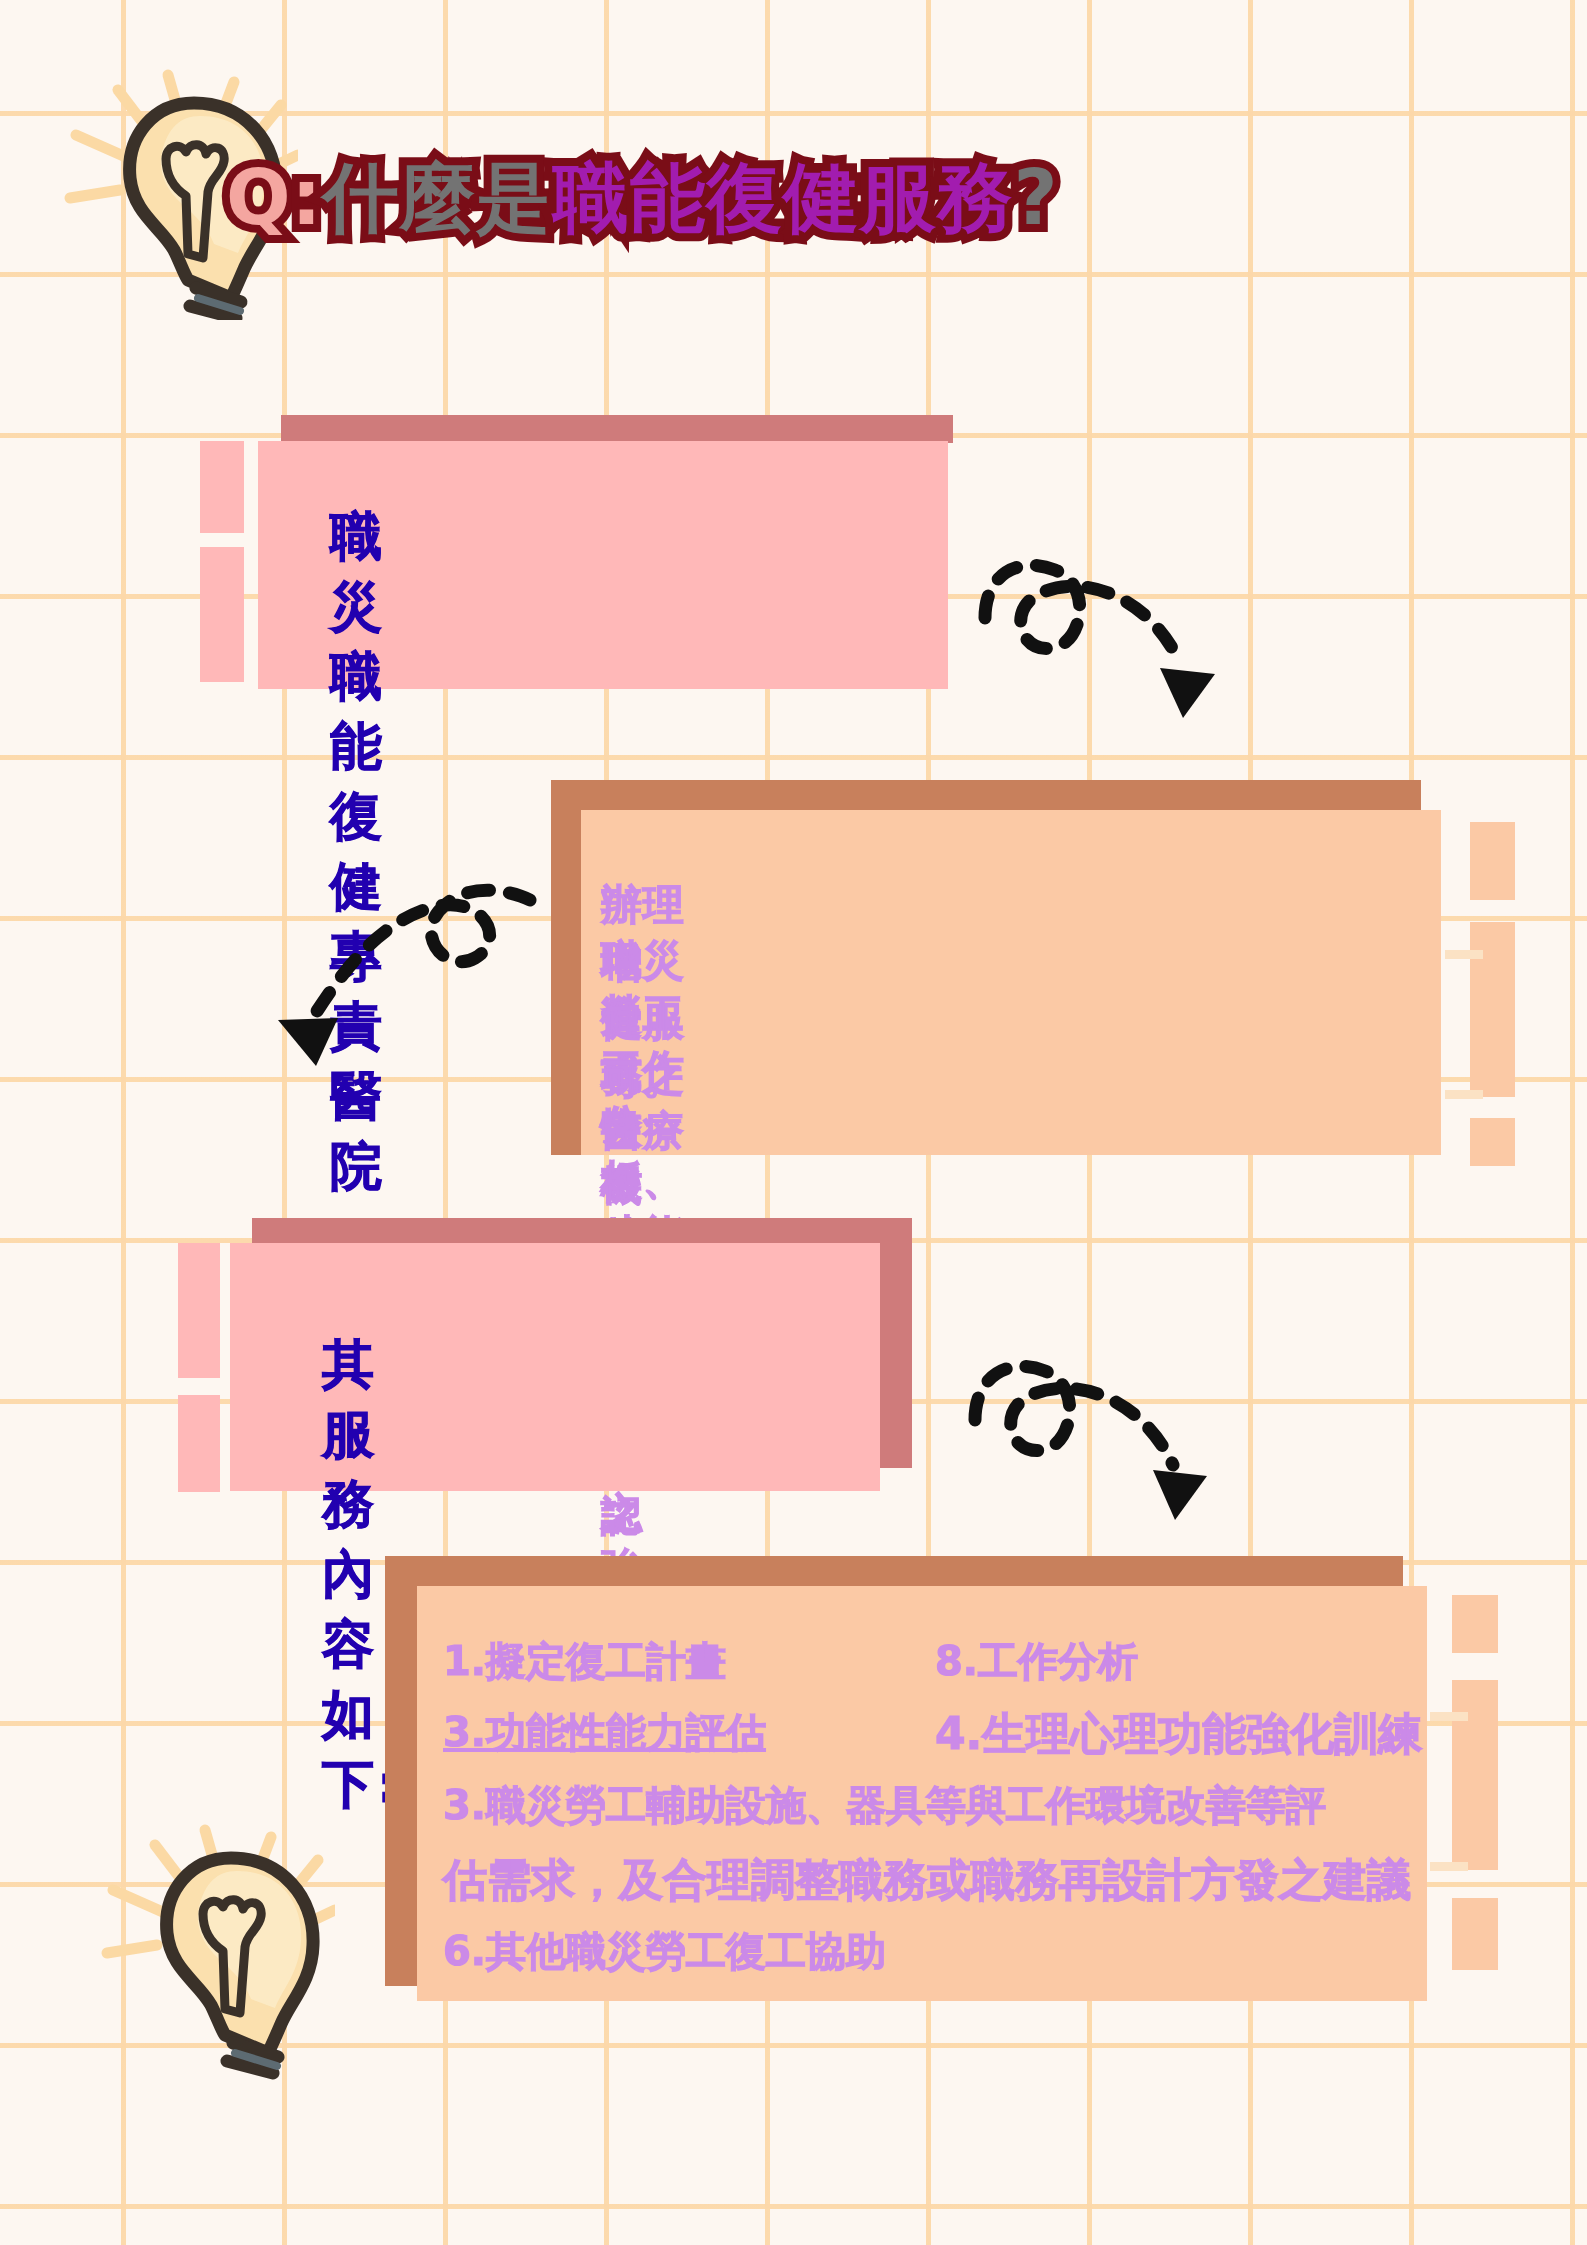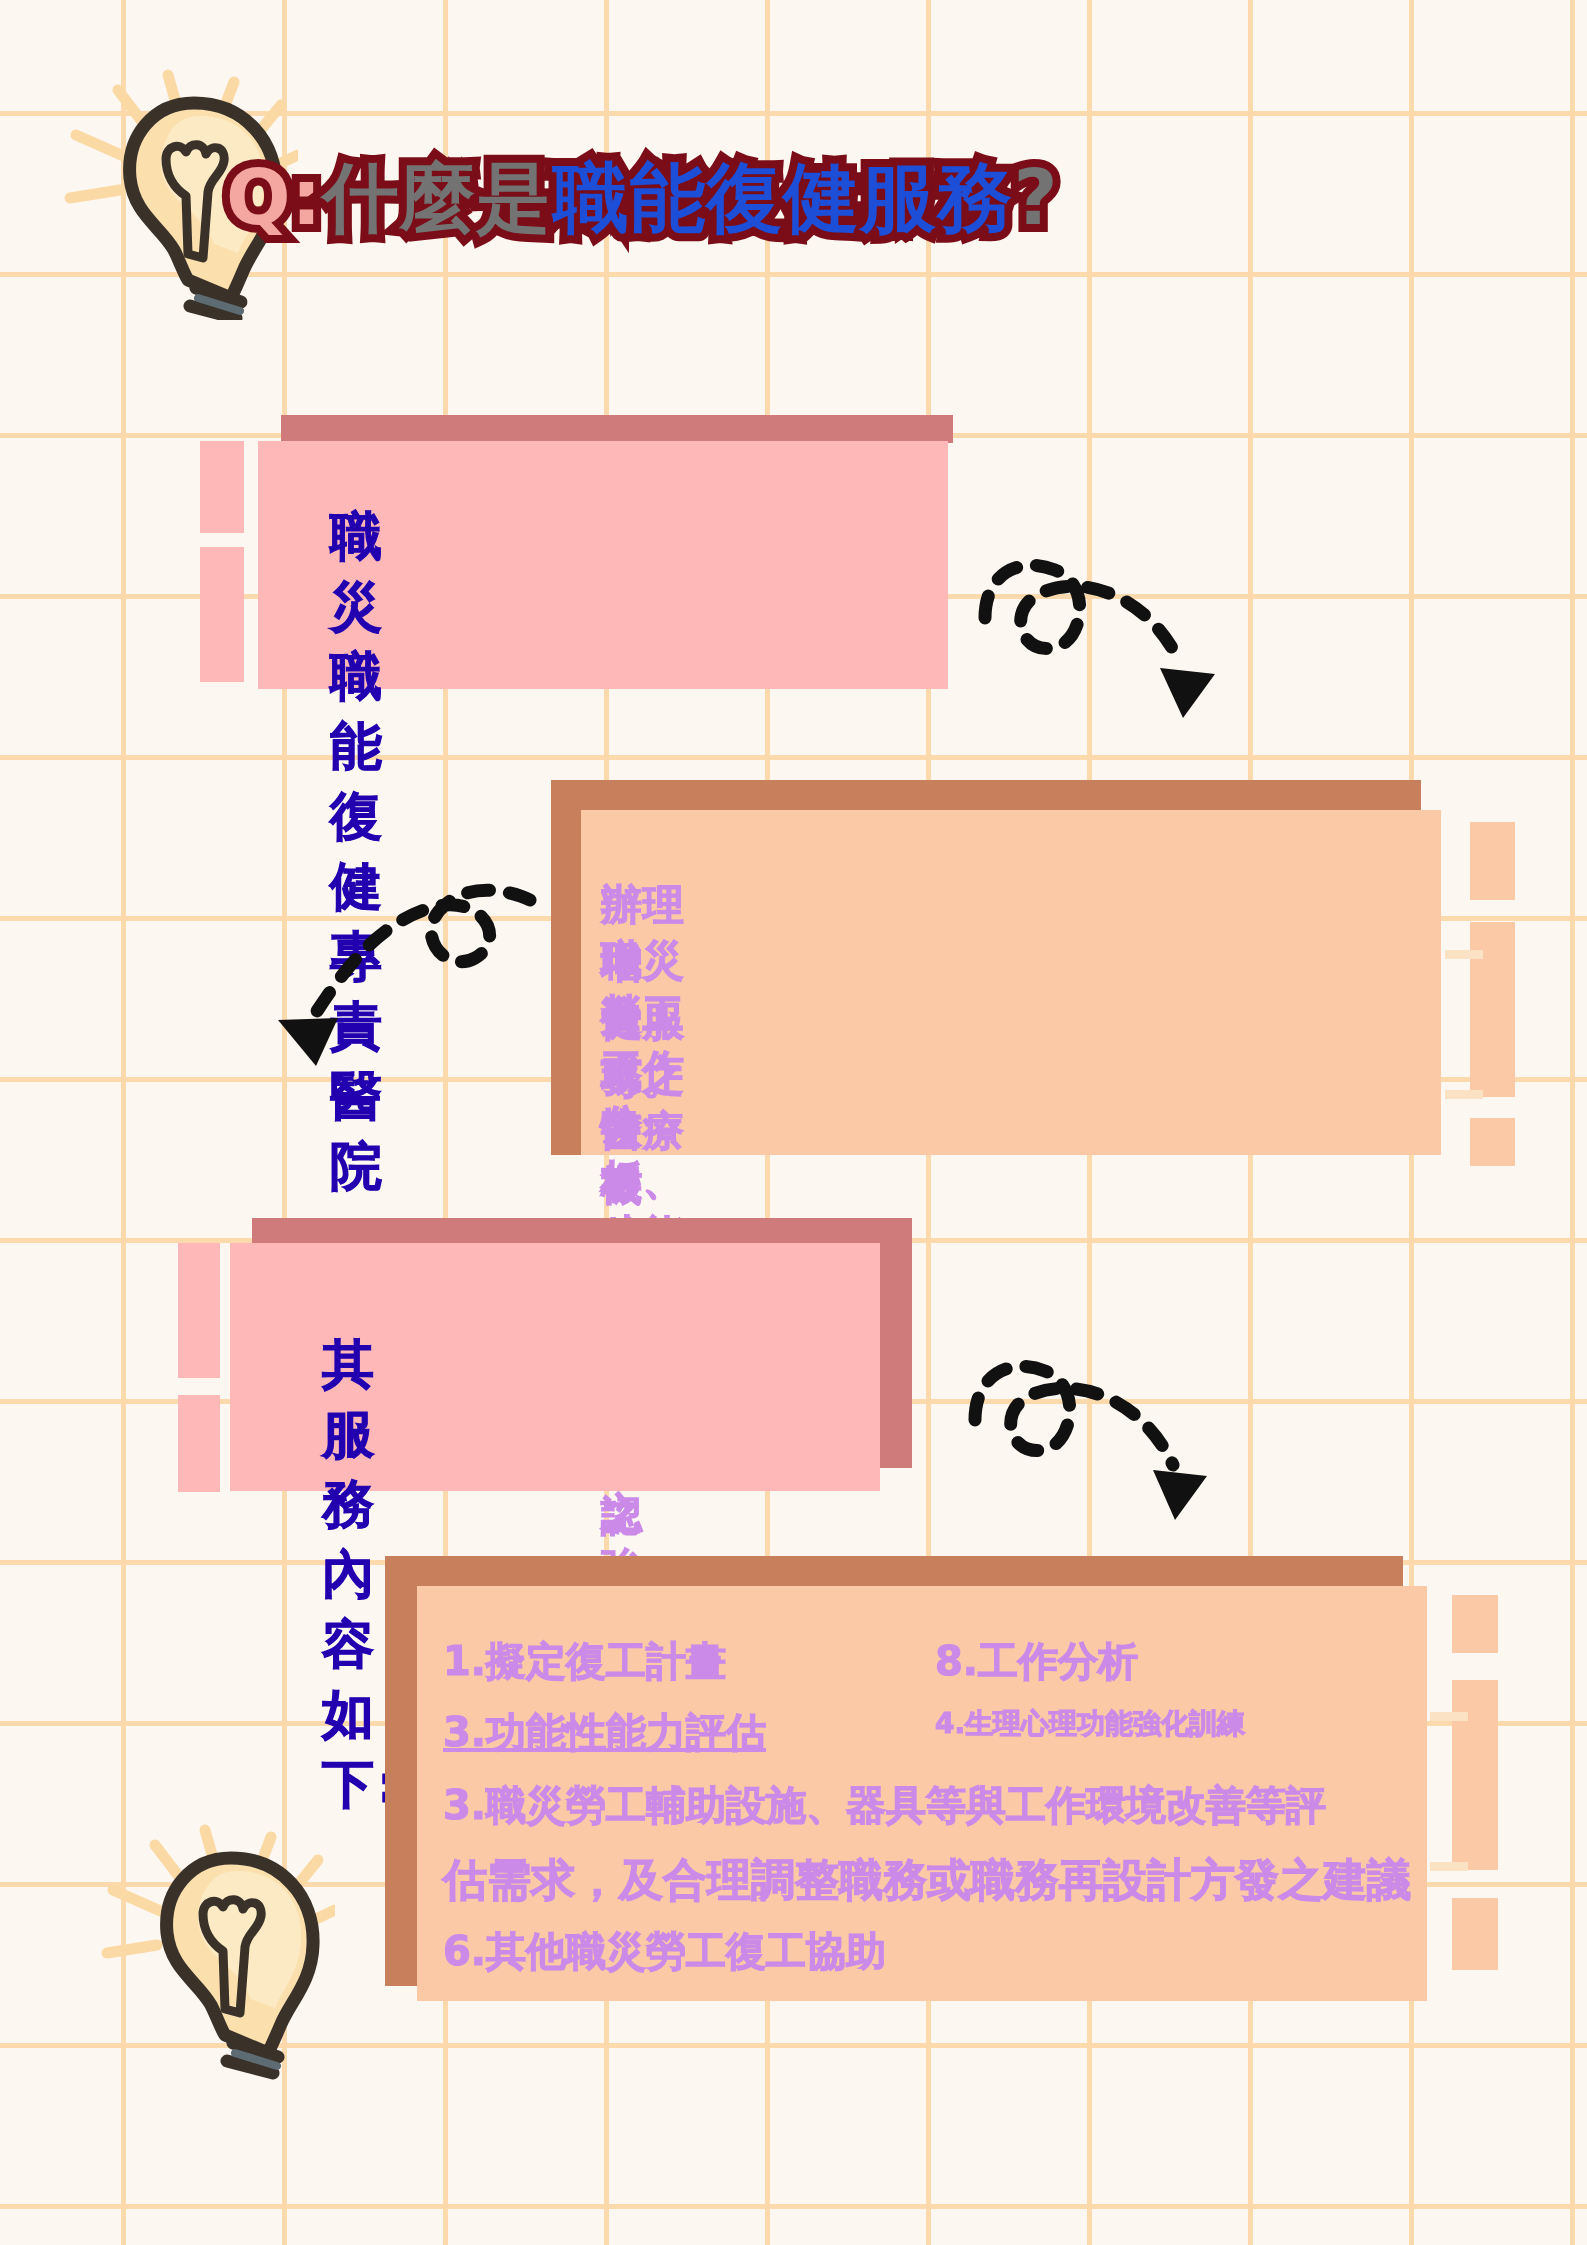--- a/index.html
+++ b/index.html
@@ -64,21 +64,21 @@
     font-family:"DejaVu Sans","Liberation Sans",sans-serif;
   }
   #title span{
     -webkit-text-stroke:16px #7a0d17;
     paint-order:stroke fill;
     text-shadow:
        0 0 0 #7a0d17;
   }
   .t-q{color:#f4a6a0;}
   .t-p{color:#737373;}
-  .t-y{color:#1d4ed8;}
+  .t-y{color:#a21caf;}
 
   
   .listline{
     position:absolute;
     color:#cb8ae8;font-weight:700;
     -webkit-text-stroke:1.2px #cb8ae8;
     white-space:nowrap;
   }
 </style>
 </head>
@@ -177,21 +177,21 @@
   <div class="or-tab" style="position:absolute;left:1452px;top:1595px;width:46px;height:58px;"></div>
   <div class="or-tab" style="position:absolute;left:1452px;top:1680px;width:46px;height:190px;"></div>
   <div class="or-tab" style="position:absolute;left:1452px;top:1898px;width:46px;height:72px;"></div>
   <div class="tab-sep" style="left:1430px;top:1712px;width:38px;height:9px;"></div>
   <div class="tab-sep" style="left:1430px;top:1862px;width:38px;height:9px;"></div>
 
   <div class="listline" style="left:443px;top:1634px;font-size:40px;">1.擬定復工計畫</div>
   <div class="listline" style="left:935px;top:1634px;font-size:40px;">8.工作分析</div>
 
   <div class="listline" style="left:443px;top:1705px;font-size:40px;text-decoration:underline;">3.功能性能力評估</div>
-  <div class="listline" style="left:935px;top:1705px;font-size:28px;">4.生理心理功能強化訓練</div>
+  <div class="listline" style="left:935px;top:1705px;font-size:44px;">4.生理心理功能強化訓練</div>
 
   <div class="listline" style="left:443px;top:1778px;font-size:40px;">3.職災勞工輔助設施、器具等與工作環境改善等評</div>
   <div class="listline" style="left:443px;top:1851px;font-size:44px;">估需求，及合理調整職務或職務再設計方發之建議</div>
   <div class="listline" style="left:443px;top:1924px;font-size:40px;">6.其他職災勞工復工協助</div>
 </div>
 
 <svg class="bulb" style="left:85px;top:1780px;" width="250" height="300" viewBox="0 0 250 290">
   <g stroke="#fbd9a4" stroke-width="11" stroke-linecap="round" fill="none">
     <line x1="186" y1="52" x2="166" y2="105"></line>
     <line x1="233" y1="75" x2="198" y2="118"></line>

